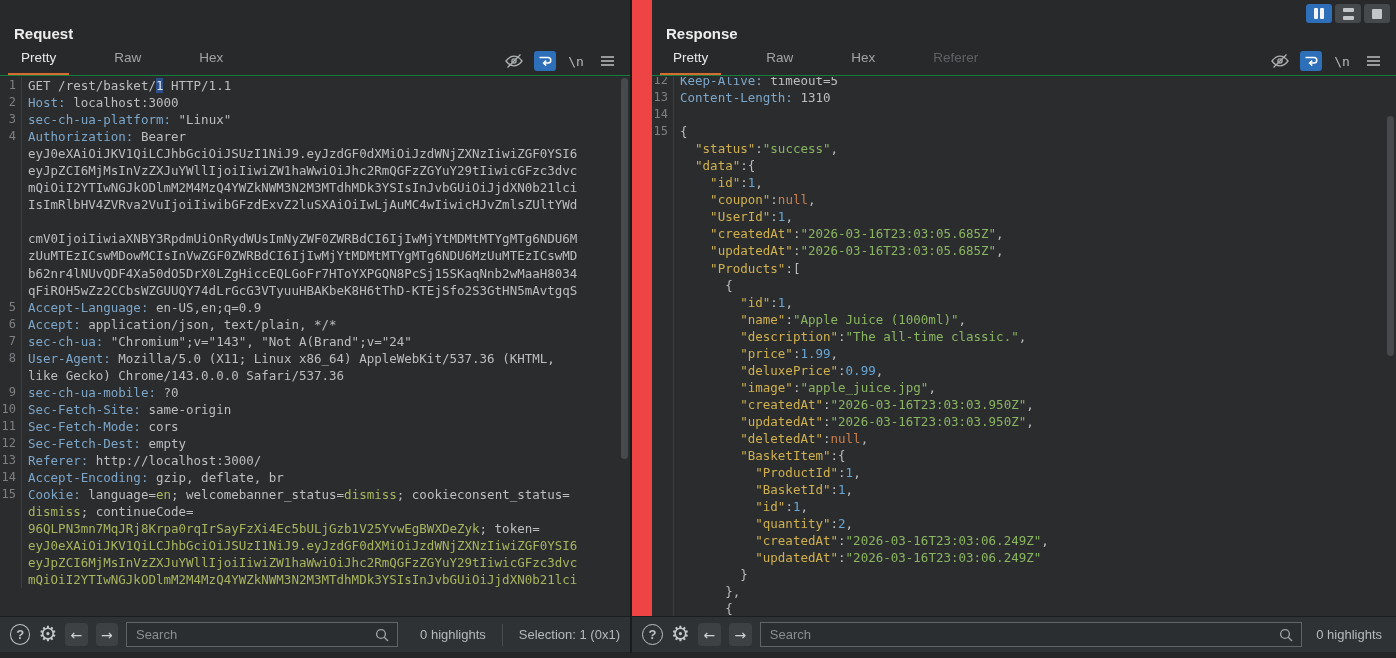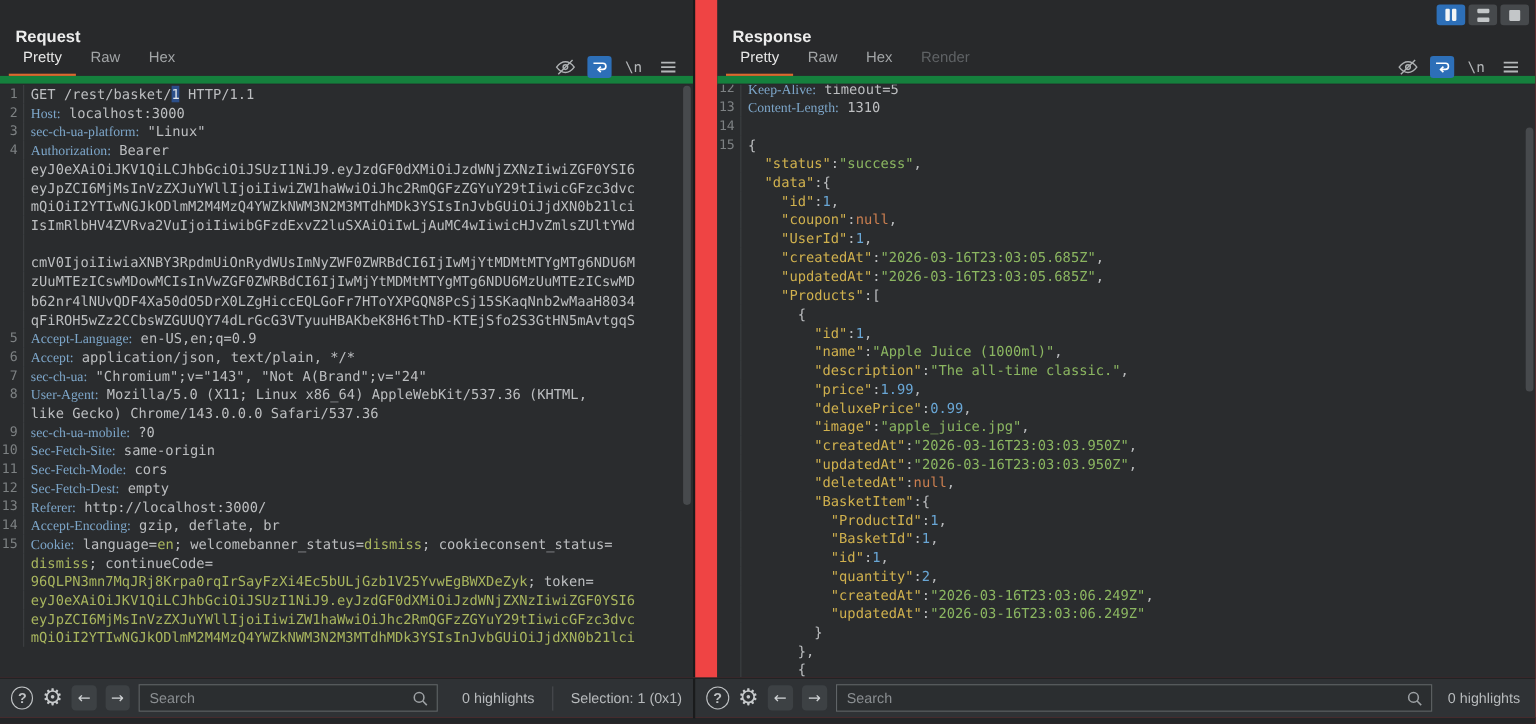--- a/index.html
+++ b/index.html
@@ -20,42 +20,42 @@
   
   .panels { position:absolute; top:0; left:0; right:0; bottom:36px; display:flex; }
   .panel { position:relative; background:#28292b; overflow:hidden; }
   .panel.left { width:630px; }
   .panel.right { flex:1;margin-left:20px; }
   .panel-divider { width:2px; background:#1a1b1c; }
 
   .panel-title { position:absolute; top:25px; left:14px; font-size:15px; font-weight:bold; color:#ededed; }
 
   .tabbar { position:absolute; top:46px; left:0; right:0; height:30px; display:flex;
-            align-items:flex-end; padding-left:8px; border-bottom:7px solid #15803d; }
+            align-items:flex-end; padding-left:8px; border-bottom:1px solid #15803d;gap:32px; }
   .tab { padding:6px 13px 8px; font-size:13.5px; color:#a2a5a7; cursor:pointer;
          border-bottom:2px solid transparent; }
   .tab.active { color:#e8e8e8; border-bottom:2px solid #d96a30; }
   .tab.disabled { color:#5f6265; cursor:default; }
 
   .tab-icons { position:absolute; right:12px; top:48px; height:26px; display:flex;
                align-items:center; gap:9px; }
   .ticon { width:22px; height:20px; display:flex; align-items:center; justify-content:center;
            border-radius:3px; cursor:pointer; }
   .ticon.blue { background:#2d6fb8; }
   .nl-label { font-family:"DejaVu Sans Mono", monospace; font-size:13px; color:#b4b7b9; }
 
   
   .editor { position:absolute; top:77px; left:0; right:0; bottom:0; background:#2a2c2e; overflow:hidden; cursor:text; }
   .code-scroll { position:relative; }
   .code-row { display:flex; height:17.06px; line-height:17.06px; white-space:pre;
               font-family:"DejaVu Sans Mono", monospace; font-size:12.5px; }
   .gutter-num { flex:0 0 22px; text-align:right; padding-right:5px; color:#7d8183;
                 border-right:1px solid #3d4043; font-size:12px; }
   .code-text { padding-left:6px; }
-  .tk-h { color:#7da6c9;font-family:Liberation Serif, serif; }      
+  .tk-h { color:#7da6c9; }      
   .tk-v { color:#bcbec0; }      
   .tk-y { color:#a8b55e; }      
   .tk-k { color:#d0b14e; }      
   .tk-s { color:#8bb661; }      
   .tk-n { color:#69a7d6; }      
   .tk-u { color:#cb7f50; }      
   .tk-sel { color:#dfe3e8; background:#2b4f8a; }
 
   .vscroll-thumb { position:absolute; right:2px; width:7px; border-radius:4px; background:#474a4d; }
 
@@ -183,21 +183,21 @@
     </div>
 
     <div class="panel-divider"></div>
 
     <div class="panel right">
       <div class="panel-title">Response</div>
       <div class="tabbar">
         <div class="tab active">Pretty</div>
         <div class="tab">Raw</div>
         <div class="tab">Hex</div>
-        <div class="tab disabled">Render</div>
+        <div class="tab disabled">Referer</div>
       </div>
       <div class="tab-icons">
         <span class="ticon">
           <svg width="20" height="16" viewBox="0 0 20 16">
               <path d="M2 8c2.5-3.4 5-4.9 8-4.9s5.5 1.5 8 4.9c-2.5 3.4-5 4.9-8 4.9S4.5 11.4 2 8z" fill="none" stroke="#aeb1b3" stroke-width="1.3"></path>
               <circle cx="10" cy="8" r="2.1" fill="none" stroke="#aeb1b3" stroke-width="1.3"></circle>
               <line x1="3.5" y1="14.5" x2="16.5" y2="1.5" stroke="#aeb1b3" stroke-width="1.3"></line>
             </svg>
         </span>
         <span class="ticon blue">

